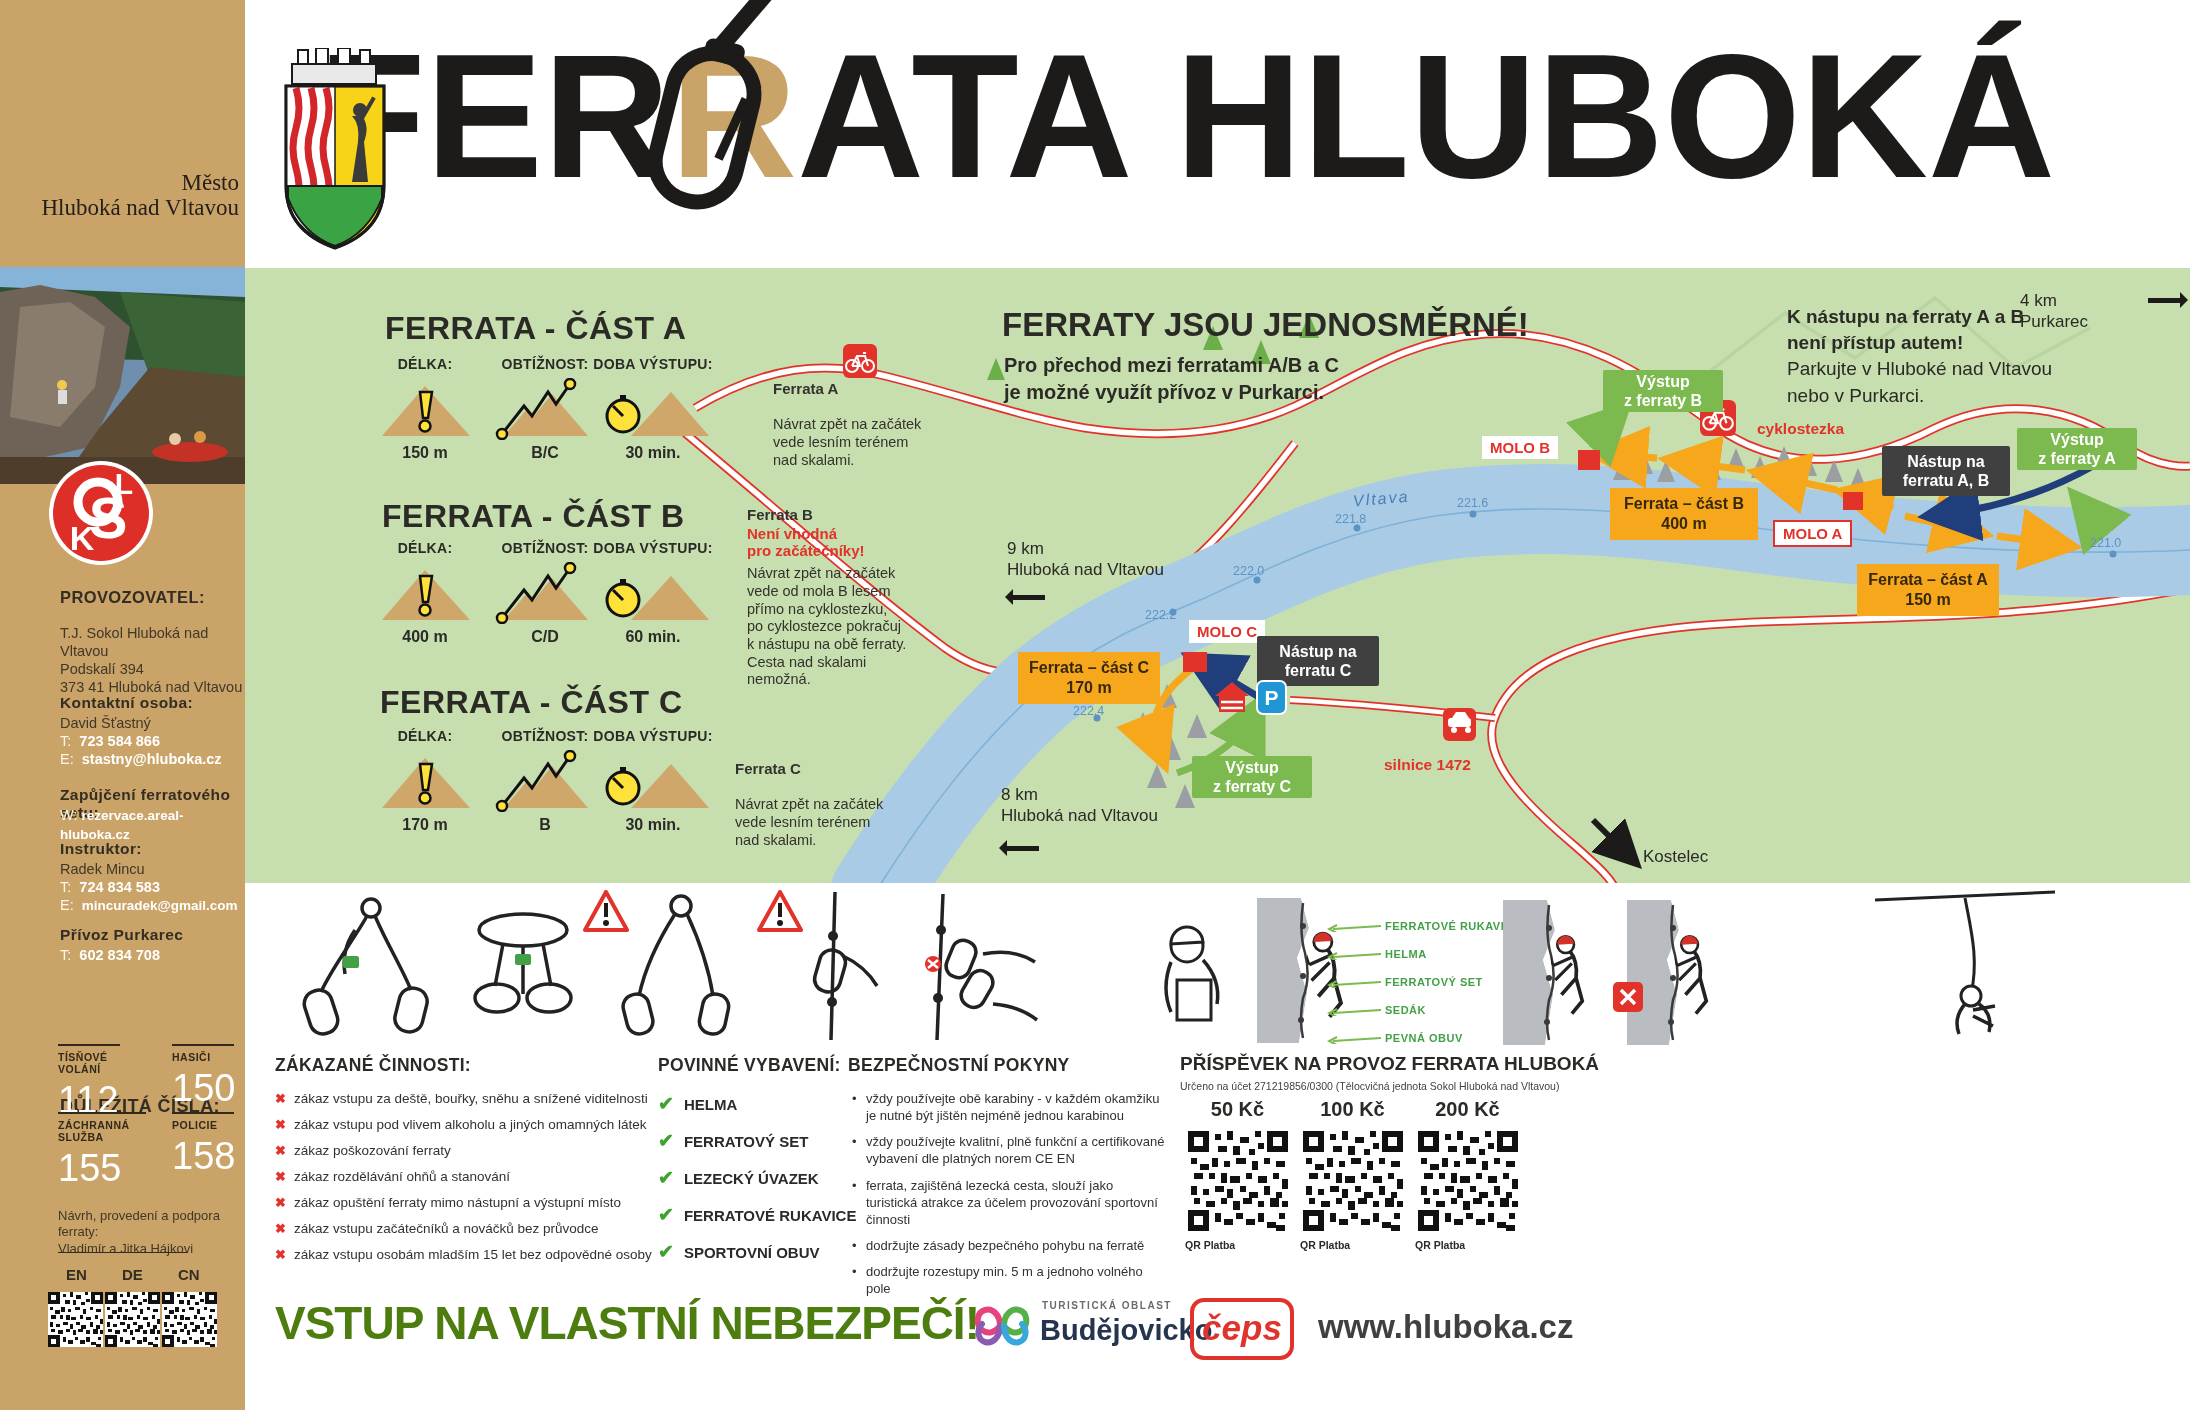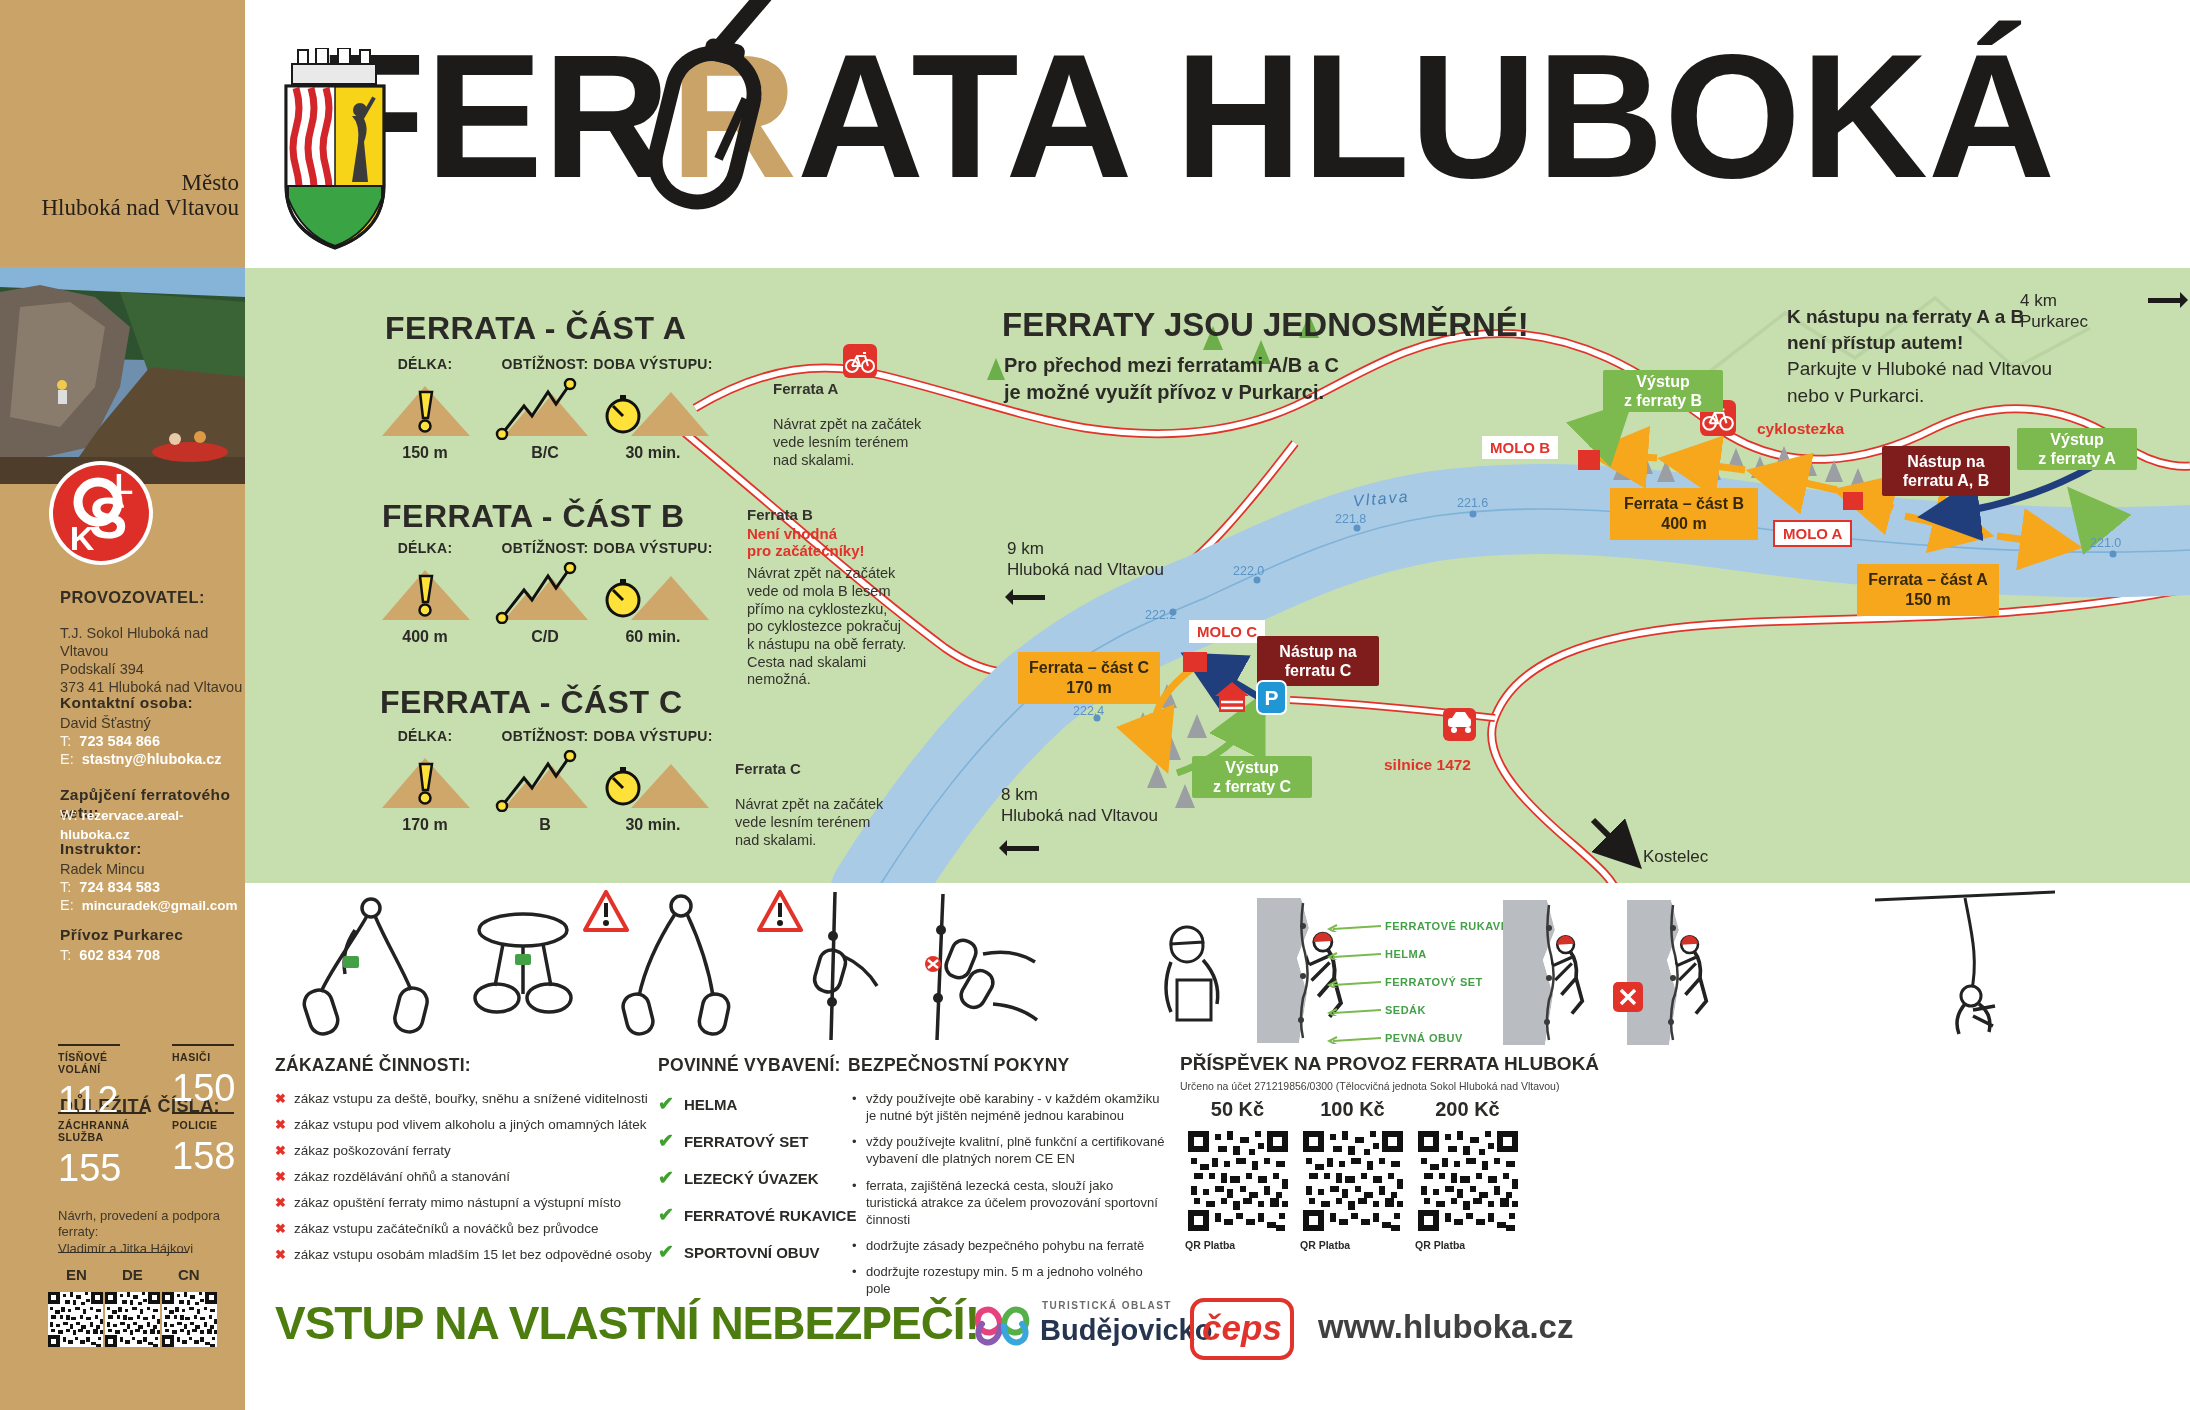--- a/index.html
+++ b/index.html
@@ -29,21 +29,21 @@
   .stat .val{font-weight:800;font-size:16px;color:#2b2a27;margin-top:4px;}
   .desc{width:160px;font-size:14.5px;line-height:1.22;color:#33322e;}
   .desc b{font-size:15px;}
   .warn{color:#e2332b;font-weight:800;font-size:15px;line-height:1.15;}
   
   .headline{font-weight:800;font-size:33px;color:#2b2a27;white-space:nowrap;}
   .subhead{font-weight:800;font-size:20px;color:#2b2a27;line-height:1.35;}
   .carnote{font-size:19px;line-height:1.38;color:#2b2a27;}
   .carnote b{font-weight:800;}
   .glabel{background:#7cb94e;color:#fff;font-weight:800;font-size:16px;text-align:center;line-height:1.2;padding:2px 10px;border-radius:2px;}
-  .nlabel{background:#7f1d1d;color:#fff;font-weight:800;font-size:16px;text-align:center;line-height:1.2;padding:6px 10px;border-radius:2px;}
+  .nlabel{background:#404040;color:#fff;font-weight:800;font-size:16px;text-align:center;line-height:1.2;padding:6px 10px;border-radius:2px;}
   .olabel{background:#f6a71b;color:#36280c;font-weight:800;font-size:16px;text-align:center;line-height:1.25;padding:6px 10px;}
   .mlabel{background:#ffffff;color:#e2332b;font-weight:800;font-size:15px;padding:3px 8px;white-space:nowrap;}
   .redsq{background:#e2332b;width:22px;height:20px;}
   .elev{color:#5b93c4;font-size:12.5px;}
   .vltava{color:#4a81b5;font-style:italic;font-size:16px;letter-spacing:2px;}
   .dist{font-size:17px;color:#2b2a27;line-height:1.25;}
   .redroad{color:#e2332b;font-weight:800;font-size:15.5px;}
   .arrL{width:36px;height:5px;background:#1d1b19;position:relative;}
   .arrL:before{content:"";position:absolute;left:-12px;top:-6px;border:8.5px solid transparent;border-right-color:#1d1b19;}
   .arrR{width:36px;height:5px;background:#1d1b19;position:relative;}

